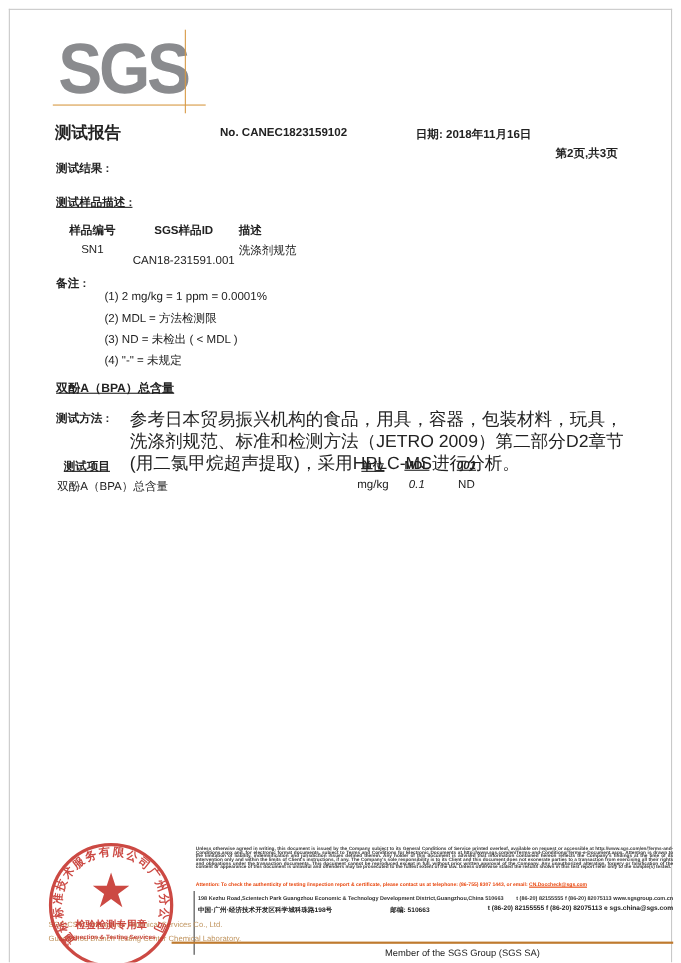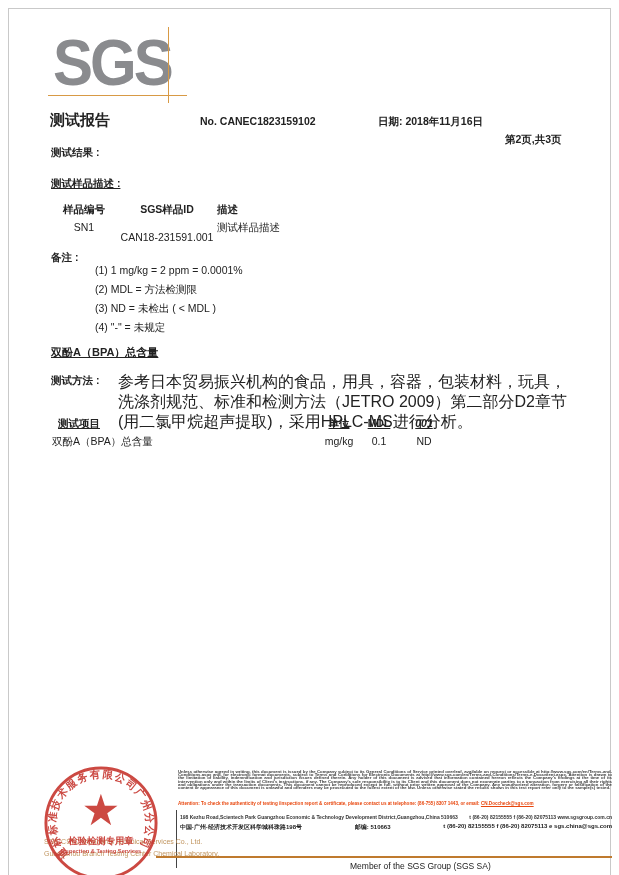--- a/index.html
+++ b/index.html
@@ -58,40 +58,40 @@
 <div class="abs lbl" style="left:51px; top:146px;">测试结果 :</div>
 
 <div class="abs lbl lbl-u" style="left:51px; top:177px;">测试样品描述 :</div>
 
 <div class="abs lbl col-c" style="left:56px; top:203px; width:56px;">样品编号</div>
 <div class="abs lbl col-c" style="left:117px; top:203px; width:100px;">SGS样品ID</div>
 <div class="abs lbl" style="left:217px; top:203px;">描述</div>
 
 <div class="abs body-txt col-c" style="left:56px; top:221px; width:56px;">SN1</div>
 <div class="abs body-txt col-c" style="left:117px; top:221px; width:100px;margin-top:10px;">CAN18-231591.001</div>
-<div class="abs body-txt" style="left:217px; top:221px;">测试样品描述</div>
+<div class="abs body-txt" style="left:217px; top:221px;">洗涤剂规范</div>
 
 <div class="abs lbl" style="left:51px; top:251px;">备注 :</div>
-<div class="abs body-txt" style="left:95px; top:264px;">(1) 1 mg/kg = 2 ppm = 0.0001%</div>
+<div class="abs body-txt" style="left:95px; top:264px;">(1) 2 mg/kg = 1 ppm = 0.0001%</div>
 <div class="abs body-txt" style="left:95px; top:283px;">(2) MDL = 方法检测限</div>
 <div class="abs body-txt" style="left:95px; top:302px;">(3) ND = 未检出 ( &lt; MDL )</div>
 <div class="abs body-txt" style="left:95px; top:321px;">(4) "-" = 未规定</div>
 
 <div class="abs sec-head" style="left:51px; top:345px;">双酚A（BPA）总含量</div>
 <div class="abs lbl" style="left:51px; top:374px;">测试方法 :</div>
 <div class="abs method-par" style="left:118px; top:372px;">参考日本贸易振兴机构的食品，用具，容器，包装材料，玩具，洗涤剂规范、标准和检测方法（JETRO 2009）第二部分D2章节(用二氯甲烷超声提取)，采用HPLC-MS进行分析。</div>
 
 <div class="abs lbl u" style="left:58px; top:417px;">测试项目</div>
 <div class="abs lbl u col-c" style="left:318px; top:417px; width:42px;">单位</div>
 <div class="abs lbl u col-c" style="left:361px; top:417px; width:36px;">MDL</div>
 <div class="abs lbl u it col-c" style="left:405px; top:417px; width:38px;">001</div>
 
 <div class="abs body-txt" style="left:52px; top:435px;">双酚A（BPA）总含量</div>
 <div class="abs body-txt col-c" style="left:318px; top:435px; width:42px;">mg/kg</div>
-<div class="abs body-txt col-c" style="left:361px; top:435px; width:36px;">0.1</div>
+<div class="abs body-txt col-c" style="left:361px; top:435px; width:36px;font-style:italic;">0.1</div>
 <div class="abs body-txt col-c" style="left:405px; top:435px; width:38px;">ND</div>
 
 <div class="abs disclaimer" style="left:178px; top:770px;">Unless otherwise agreed in writing, this document is issued by the Company subject to its General Conditions of Service printed overleaf, available on request or accessible at http://www.sgs.com/en/Terms-and-Conditions.aspx and, for electronic format documents, subject to Terms and Conditions for Electronic Documents at http://www.sgs.com/en/Terms-and-Conditions/Terms-e-Document.aspx. Attention is drawn to the limitation of liability, indemnification and jurisdiction issues defined therein. Any holder of this document is advised that information contained hereon reflects the Company's findings at the time of its intervention only and within the limits of Client's instructions, if any. The Company's sole responsibility is to its Client and this document does not exonerate parties to a transaction from exercising all their rights and obligations under the transaction documents. This document cannot be reproduced except in full, without prior written approval of the Company. Any unauthorized alteration, forgery or falsification of the content or appearance of this document is unlawful and offenders may be prosecuted to the fullest extent of the law. Unless otherwise stated the results shown in this test report refer only to the sample(s) tested.</div>
 
 <div class="abs attention" style="left:178px; top:801px;">
   <span>Attention: To check the authenticity of testing /inspection report &amp; certificate, please contact us at telephone: (86-755) 8307 1443, or email: </span><a href="#" class="u">CN.Doccheck@sgs.com</a>
 </div>
 
 <div class="abs addr-en" style="left:180px; top:814px;">
   <span>198 Kezhu Road,Scientech Park Guangzhou Economic &amp; Technology Development District,Guangzhou,China 510663</span>

